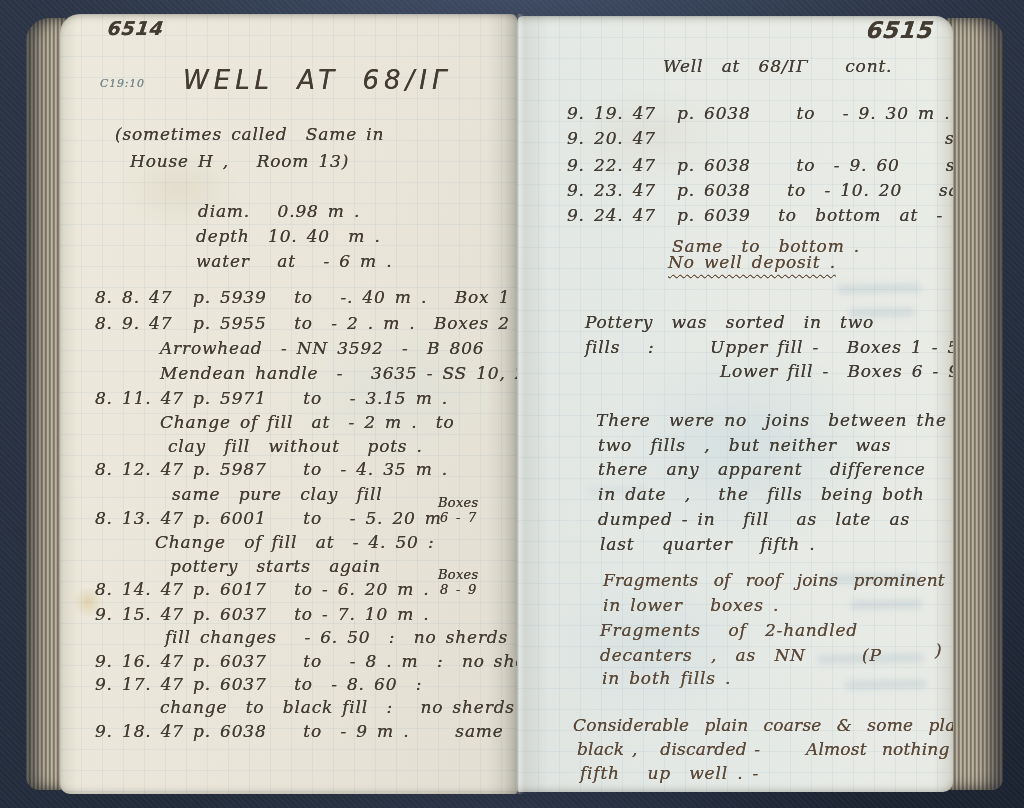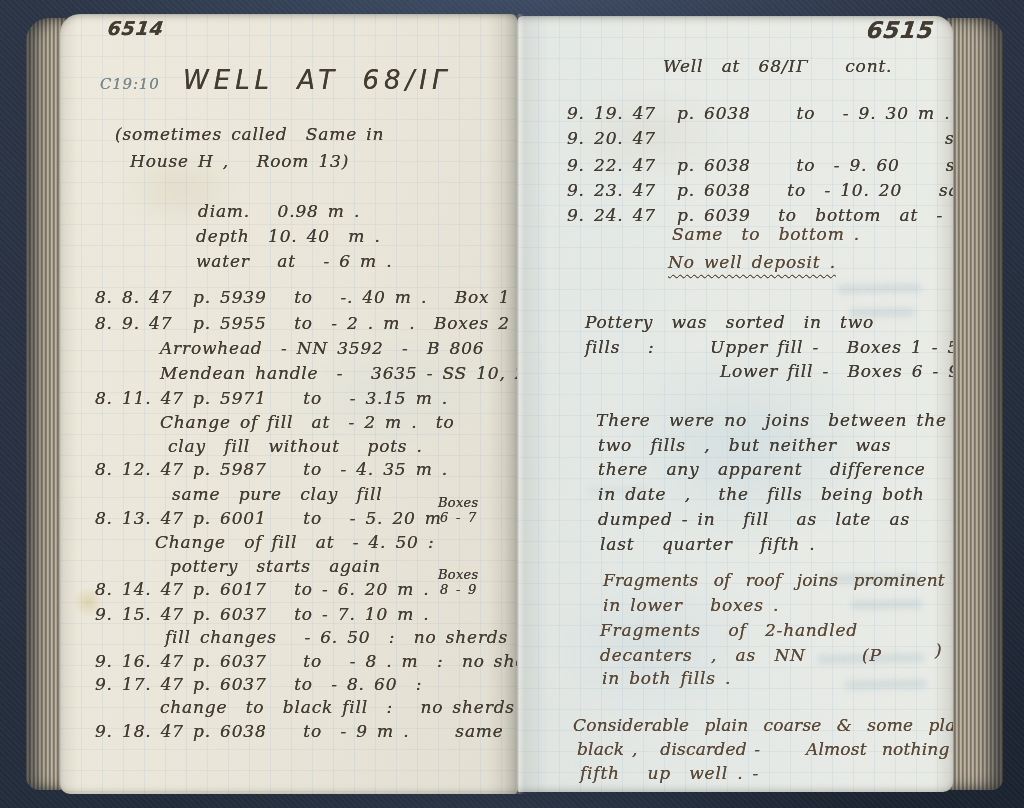--- a/index.html
+++ b/index.html
@@ -44,21 +44,21 @@
   .gutter{position:absolute;left:487px;top:14px;width:62px;height:780px;pointer-events:none;
     background:linear-gradient(to right, rgba(0,0,0,0) 0%, rgba(70,65,55,.10) 28%,
       rgba(48,46,40,.26) 47%, rgba(244,242,232,.25) 52%, rgba(90,88,80,.10) 60%, rgba(0,0,0,0) 100%);}
   
   .hw{position:absolute;font-style:italic;font-size:17px;line-height:20px;
       letter-spacing:.8px;word-spacing:3px;color:#433c33;white-space:pre;
       text-shadow:0 0 .5px currentColor;}
   .hw .d{display:inline-block;width:98px;}
   .sheet-right .hw .d{width:110px;}
   .sepia{color:#5b4836;}
-  .pencil{color:#76888c;font-size:15px;}
+  .pencil{color:#76888c;font-size:11px;}
   .title{font-size:26px;letter-spacing:5px;word-spacing:10px;font-family:"DejaVu Sans","Liberation Sans",sans-serif;font-weight:500;}
   .pgnum{font-family:"DejaVu Sans","Liberation Sans",sans-serif;font-weight:700;transform:skewX(-8deg);}
   .note{font-size:13px;line-height:15px;text-align:center;letter-spacing:.3px;}
   .wavy{text-decoration:underline wavy rgba(95,72,48,.9);text-decoration-thickness:1px;text-underline-offset:6px;}
   .tight{letter-spacing:.2px;word-spacing:2px;}
   
   .ghost{position:absolute;height:9px;border-radius:5px;background:rgba(118,150,176,.18);
          filter:blur(3px);transform:rotate(-1deg);}
 </style>
 </head>
@@ -114,21 +114,21 @@
     <div class="ghost" style="left:70px;top:470px;width:60px;opacity:.5"></div>
 
     <div class="hw pgnum" style="left:350px;top:4px;font-size:23px">6515</div>
     <div class="hw" style="left:146px;top:40px">Well  at  68/ΙΓ    cont.</div>
 
     <div class="hw" style="left:50px;top:87px"><span class="d">9. 19. 47</span><span>p. 6038     to   - 9. 30 m .  same</span></div>
     <div class="hw" style="left:50px;top:112px"><span class="d">9. 20. 47</span><span style="padding-left:268px">same</span></div>
     <div class="hw" style="left:50px;top:139px"><span class="d">9. 22. 47</span><span>p. 6038     to  - 9. 60     same</span></div>
     <div class="hw" style="left:50px;top:164px"><span class="d">9. 23. 47</span><span>p. 6038    to  - 10. 20    same</span></div>
     <div class="hw" style="left:50px;top:189px"><span class="d">9. 24. 47</span><span>p. 6039   to  bottom  at  - 10. 40</span></div>
-    <div class="hw sepia" style="left:155px;top:208px">Same  to  bottom .</div>
+    <div class="hw sepia" style="left:155px;top:220px">Same  to  bottom .</div>
     <div class="hw sepia wavy" style="left:151px;top:236px">No well deposit .</div>
 
     <div class="hw" style="left:68px;top:296px">Pottery  was  sorted  in  two</div>
     <div class="hw" style="left:68px;top:321px">fills   :</div>
     <div class="hw" style="left:193px;top:321px">Upper fill -   Boxes 1 - 5</div>
     <div class="hw" style="left:203px;top:345px">Lower fill -  Boxes 6 - 9</div>
 
     <div class="hw" style="left:79px;top:394px">There  were no  joins  between the</div>
     <div class="hw" style="left:81px;top:419px">two  fills  ,  but neither  was</div>
     <div class="hw" style="left:81px;top:468px">in date  ,   the  fills  being both</div>

